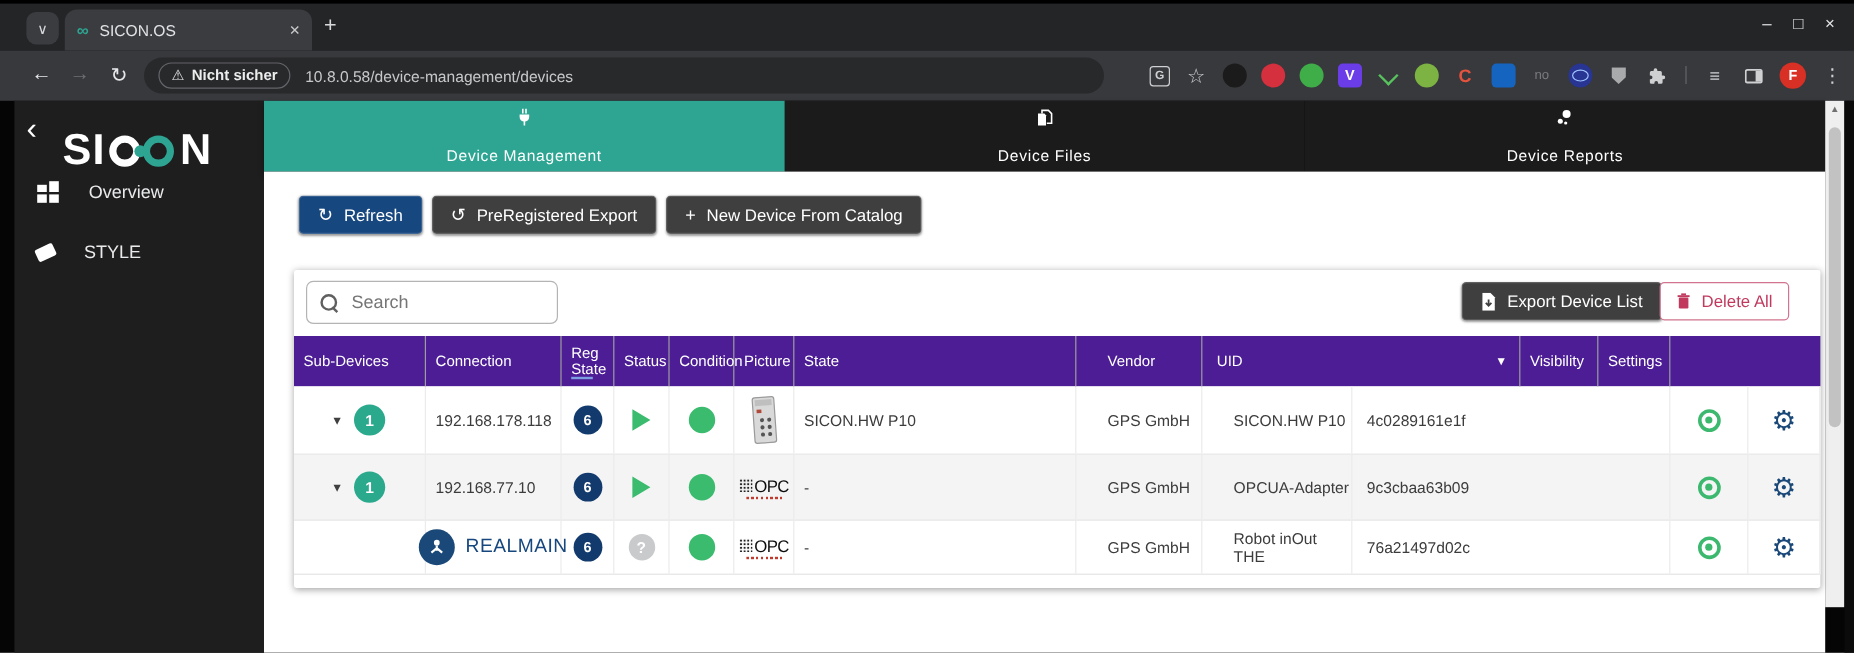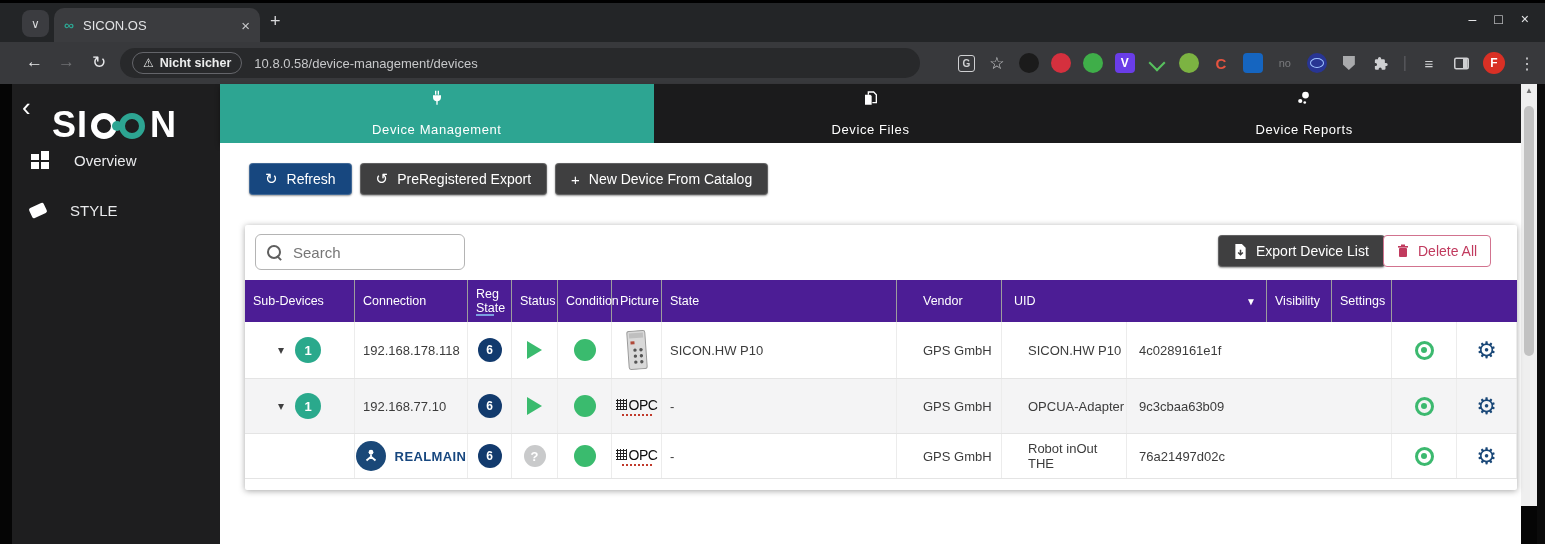--- a/index.html
+++ b/index.html
@@ -82,21 +82,21 @@
   .badge{width:26px;height:26px;border-radius:50%;background:#2aa98c;color:#fff;font-size:13px;font-weight:bold;display:flex;align-items:center;justify-content:center}
   .regbadge{width:24px;height:24px;border-radius:50%;background:#123a6d;color:#fff;font-size:12px;font-weight:bold;display:flex;align-items:center;justify-content:center}
   .play{width:0;height:0;border-left:15px solid #3abb6e;border-top:9px solid transparent;border-bottom:9px solid transparent}
   .dot{width:22px;height:22px;border-radius:50%;background:#3abb6e}
   .qmark{width:22px;height:22px;border-radius:50%;background:#c9cacb;color:#fff;font-weight:bold;font-size:13px;display:flex;align-items:center;justify-content:center}
   .eye{width:19px;height:19px;border:3px solid #3cb96f;border-radius:50%;position:relative;box-sizing:border-box}
   .eye::after{content:"";position:absolute;left:3.5px;top:3.5px;width:6px;height:6px;background:#3cb96f;border-radius:50%}
   .gear{color:#1a4878;font-size:23px}
   .rm-wrap{display:flex;align-items:center;gap:9px}
   .rm-icon{width:30px;height:30px;border-radius:50%;background:#1a4878;display:flex;align-items:center;justify-content:center;flex:none}
-  .rm-label{color:#17477f;font-weight:bold;font-size:13px;letter-spacing:.4px}
+  .rm-label{color:#17477f;font-weight:normal;font-size:16px;letter-spacing:.4px}
   .opc{display:flex;flex-direction:column;align-items:center}
   .opc-row{display:flex;align-items:center;gap:2px}
   .opc-hatch{width:11px;height:11px;background-image:radial-gradient(#222 1px,transparent 1.2px);background-size:3px 3px}
   .opc-text{font-weight:400;font-size:14px;color:#0d0d0d;letter-spacing:-.5px}
   .opc-sub{height:2px;width:30px;margin-top:1px;background:repeating-linear-gradient(90deg,#c0392b 0 2px,transparent 2px 4px)}
 </style>
 </head>
 <body>
 
 <div class="tabstrip">

